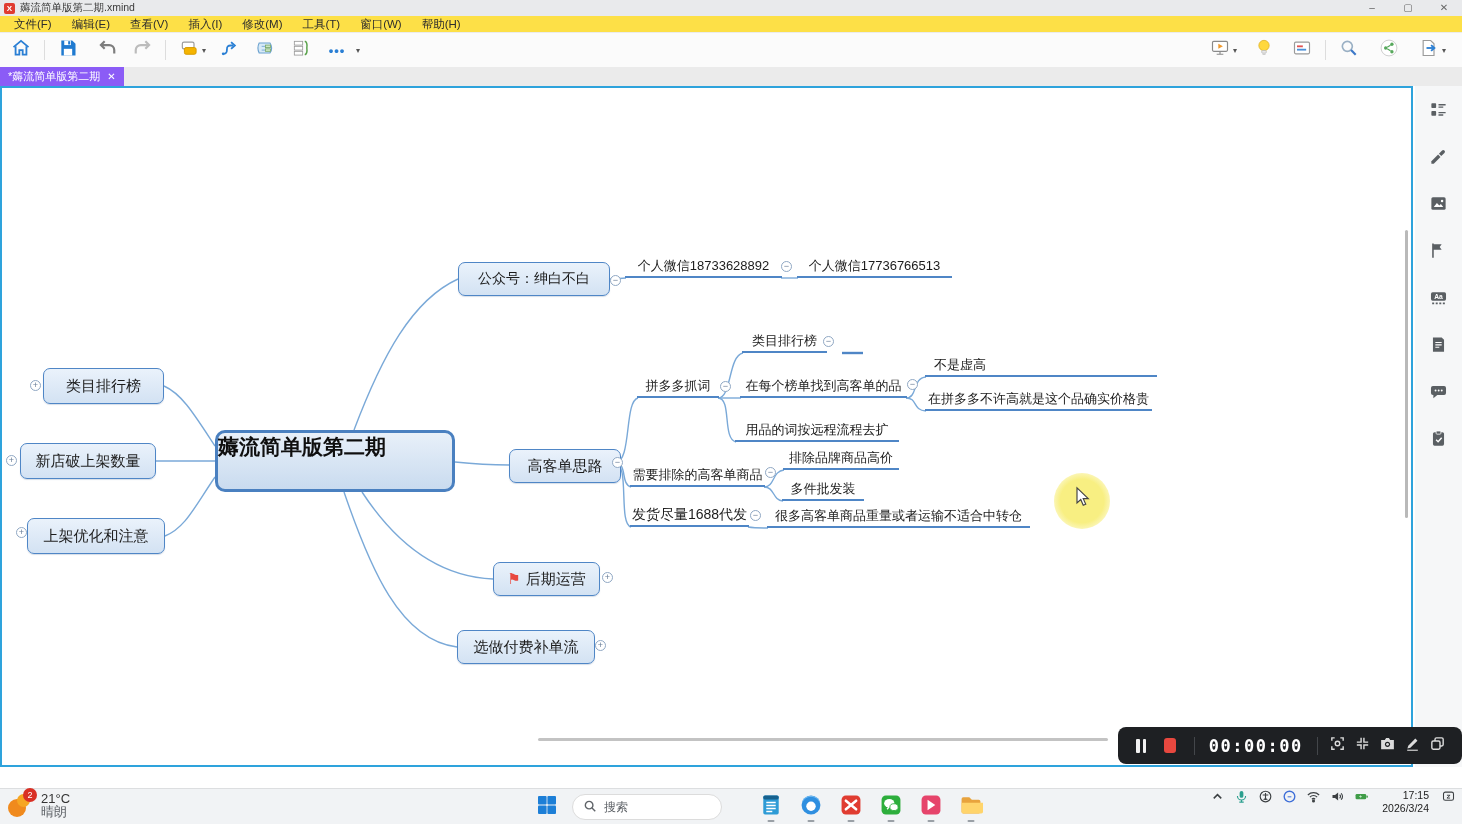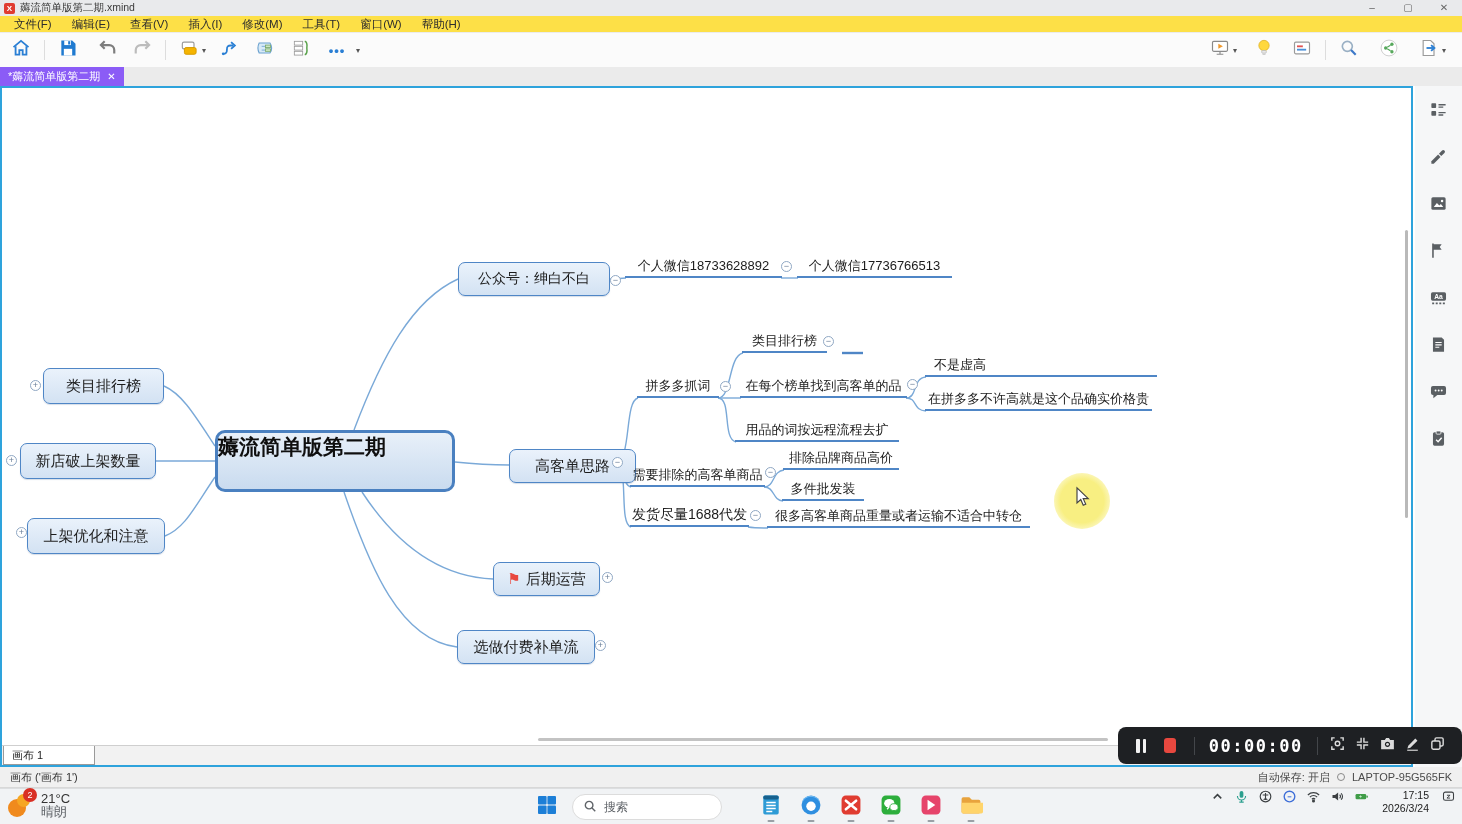--- a/index.html
+++ b/index.html
@@ -302,21 +302,21 @@
       </div>
       <div class="topic box" style="left:25px; top:430px; width:138px; height:36px;">
         <span>上架优化和注意</span>
       </div>
       <div class="topic box" style="left:18px; top:355px; width:136px; height:36px;">
         <span>新店破上架数量</span>
       </div>
       <div class="topic box" style="left:456px; top:174px; width:152px; height:34px; font-size:14px;">
         <span>公众号：绅白不白</span>
       </div>
-      <div class="topic box" style="left:507px; top:361px; width:127px; height:34px;border-radius:7px;">
+      <div class="topic box" style="left:507px; top:361px; width:112px; height:34px;border-radius:7px;">
         <span>高客单思路</span>
       </div>
       <div class="topic box" style="left:491px; top:474px; width:107px; height:34px;">
         <span class="flag-glyph">⚑</span>
         <span>后期运营</span>
       </div>
       <div class="topic box" style="left:455px; top:542px; width:138px; height:34px;">
         <span>选做付费补单流</span>
       </div>
 
@@ -376,23 +376,20 @@
 
       <div class="vscroll"></div>
       <div class="hscroll"></div>
 
       <div class="cursor-glow"></div>
       <svg class="cursor-arrow" viewBox="0 0 24 26">
         <path d="M6 2 L6 20 L10.5 16 L13.5 23 L16.5 21.6 L13.5 15 L19.5 15 Z" fill="#fff" stroke="#444" stroke-width="1.4"></path>
       </svg>
     </div>
 
-    <div class="sheetbar">
-      <div class="sheet-tab">画布 1</div>
-    </div>
   </div>
 
   <div class="sidebar">
     <div class="sb-btn">
       <span><svg viewBox="0 0 24 24" fill="#5a5f63">
             <rect x="3" y="4" width="6" height="6" rx="1"></rect>
             <rect x="3" y="14" width="6" height="6" rx="1"></rect>
             <path d="M12 6 h9 M12 9 h6 M12 16 h9 M12 19 h6" stroke="#5a5f63" stroke-width="1.7" fill="none"></path>
           </svg></span>
     </div>
@@ -438,28 +435,20 @@
     </div>
     <div class="sb-btn">
       <span><svg viewBox="0 0 24 24">
             <rect x="5" y="4" width="14" height="17" rx="2" fill="#5a5f63"></rect>
             <rect x="9" y="2.5" width="6" height="4" rx="1" fill="#5a5f63" stroke="#fff"></rect>
             <path d="M9 13.5 l2.5 2.5 4.5 -5" stroke="#fff" stroke-width="1.8" fill="none"></path>
           </svg></span>
     </div>
   </div>
 
-  <div class="statusbar">
-    <span>画布 ('画布 1')</span>
-    <div class="status-right">
-      <span>自动保存: 开启</span>
-      <span class="sync-dot"></span>
-      <span>LAPTOP-95G565FK</span>
-    </div>
-  </div>
 
   <div class="recorder">
     <div class="rec-pause">
         <i></i>
         <i></i>
       </div>
     <div class="rec-stop"></div>
     <div class="rec-sep"></div>
     <span class="rec-time">00:00:00</span>
     <div class="rec-sep"></div>

